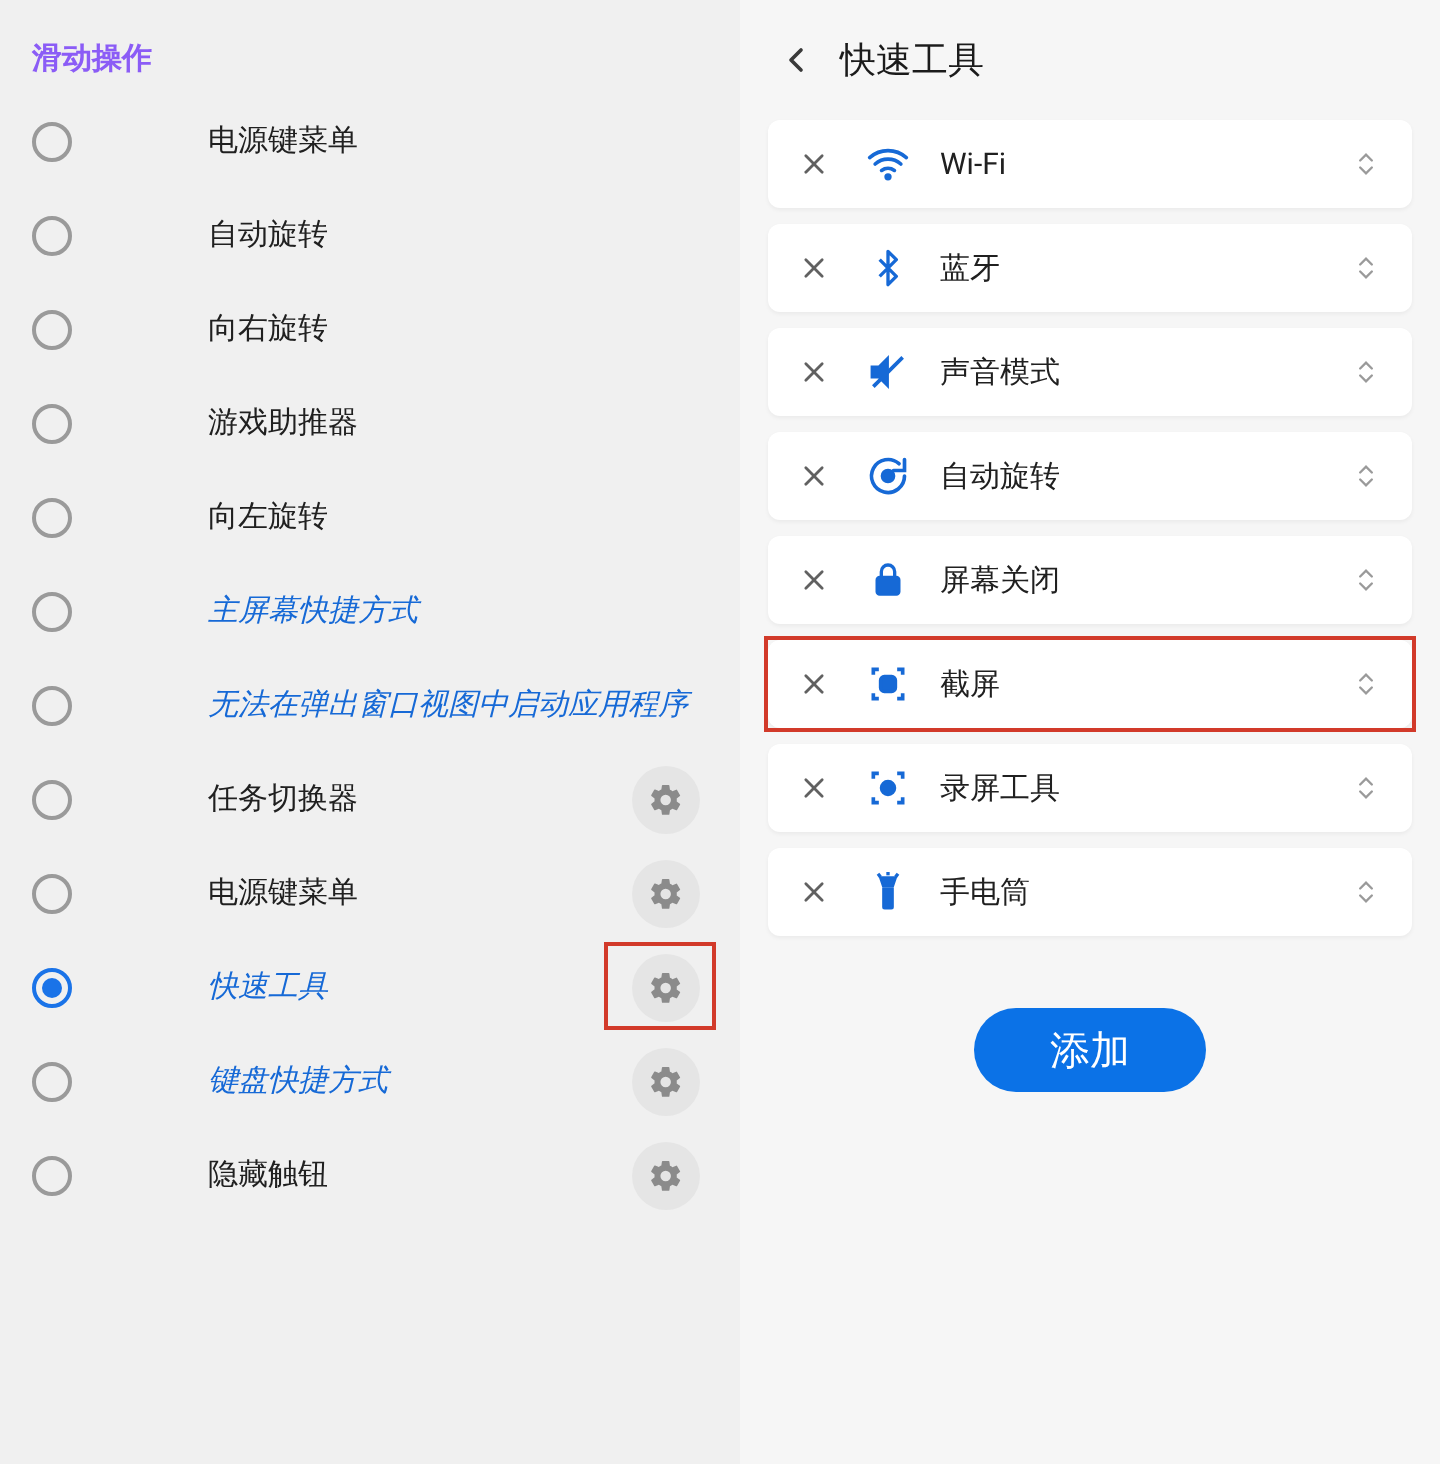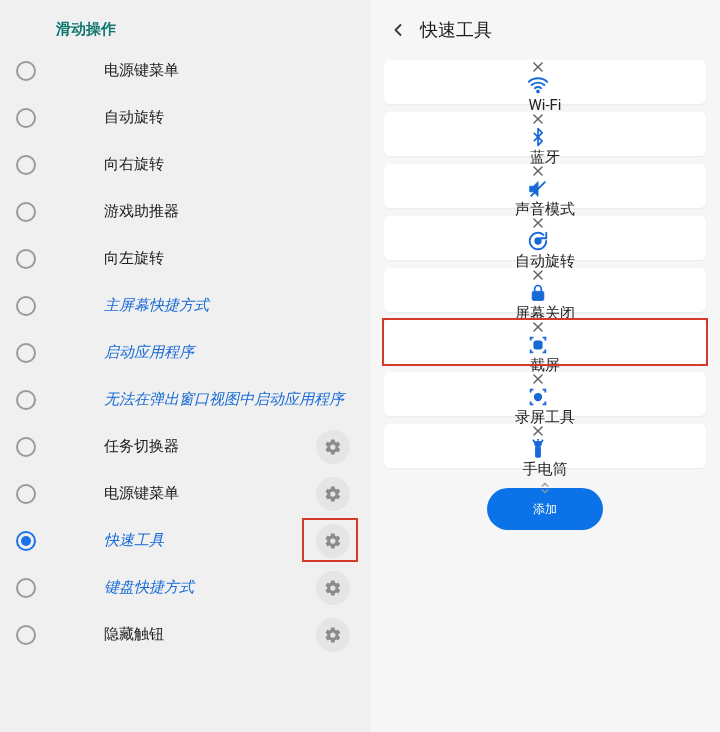--- a/index.html
+++ b/index.html
@@ -10,23 +10,22 @@
     height: 732px;
     overflow: hidden;
     display: flex;
   }
   .panel { height: 100%; overflow: hidden; }
   .left-panel { width: 370px; background: #f0f0f0; padding: 10px 12px 0 12px; }
   .right-panel { flex: 1; background: #f6f6f6; padding: 6px 0 0 0; }
   .section-title {
     font-size: 15px;
     font-weight: 600;
-    color: #0f766e;
+    color: #8b5cf6;
     padding: 10px 4px 8px 4px;
-    margin-left: 40px;
   }
   .radio-row {
     display: flex;
     align-items: center;
     height: 47px;
     padding: 0 2px 0 4px;
     cursor: pointer;
   }
   .radio-circle {
     width: 20px; height: 20px;
@@ -71,21 +70,20 @@
   .tool-list { padding: 6px 14px 0 14px; }
   .tool-row {
     background: #fff;
     margin-bottom: 8px;
     height: 44px;
     border-radius: 6px;
     display: flex; align-items: center;
     padding: 0 12px;
     box-shadow: 0 1px 2px rgba(0,0,0,0.05);
     position: relative;
-    flex-direction: column;
   }
   .tool-remove {
     width: 22px; display:flex; align-items:center; justify-content:center;
     cursor:pointer; color:#616161; font-size:16px; margin-right:14px;
   }
   .tool-icon {
     width: 24px; height: 24px; display:flex; align-items:center; justify-content:center;
     margin-right: 14px; color:#1669d6;
   }
   .tool-icon svg { stroke:#1669d6; }
@@ -94,26 +92,26 @@
     width: 22px; display:flex; align-items:center; justify-content:center;
     color:#9a9a9a; cursor: grab;
   }
   .hl-tool {
     position: absolute;
     border: 2px solid #d23a2a;
     left: 12px; right: 12px; height: 48px;
     pointer-events: none;
   }
   .add-btn {
-    margin: 20px auto 0 auto;
+    margin: 36px auto 0 auto;
     width: 116px; height: 42px;
     background: #0b72e7;
     color: #fff;
     border: none; border-radius: 21px;
-    font-size: 12px;
+    font-size: 20px;
     display: flex; align-items: center; justify-content: center;
     cursor: pointer;
   }
   .rel { position: relative; }
 </style>
 </head>
 <body>
 
 <div class="panel left-panel">
   <div class="section-title">滑动操作</div>
@@ -134,24 +132,20 @@
         <div class="radio-circle"></div>
         <div class="radio-label">游戏助推器</div>
       </div>
       <div class="radio-row rel">
         <div class="radio-circle"></div>
         <div class="radio-label">向左旋转</div>
       </div>
       <div class="radio-row rel">
         <div class="radio-circle"></div>
         <div class="radio-label link">主屏幕快捷方式</div>
-      </div>
-      <div class="radio-row rel">
-        <div class="radio-circle"></div>
-        <div class="radio-label link">启动应用程序</div>
       </div>
       <div class="radio-row rel">
         <div class="radio-circle"></div>
         <div class="radio-label link">无法在弹出窗口视图中启动应用程序</div>
       </div>
       <div class="radio-row rel">
         <div class="radio-circle"></div>
         <div class="radio-label">任务切换器</div>
         <div class="gear-btn">
           <svg width="18" height="18" viewBox="0 0 24 24">

